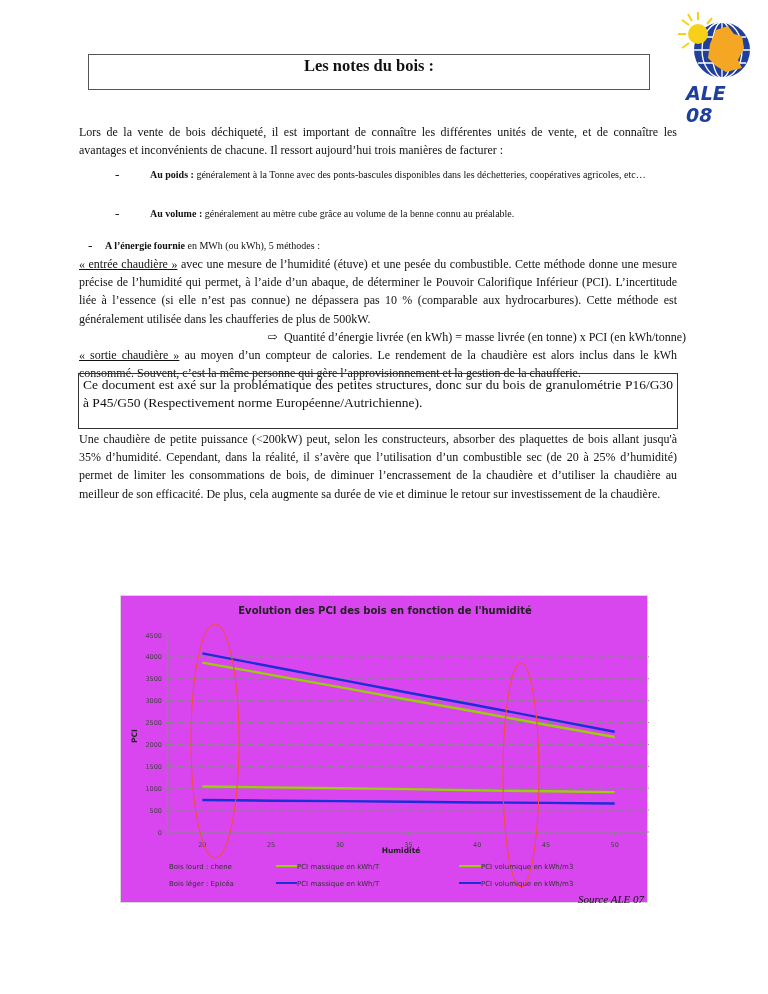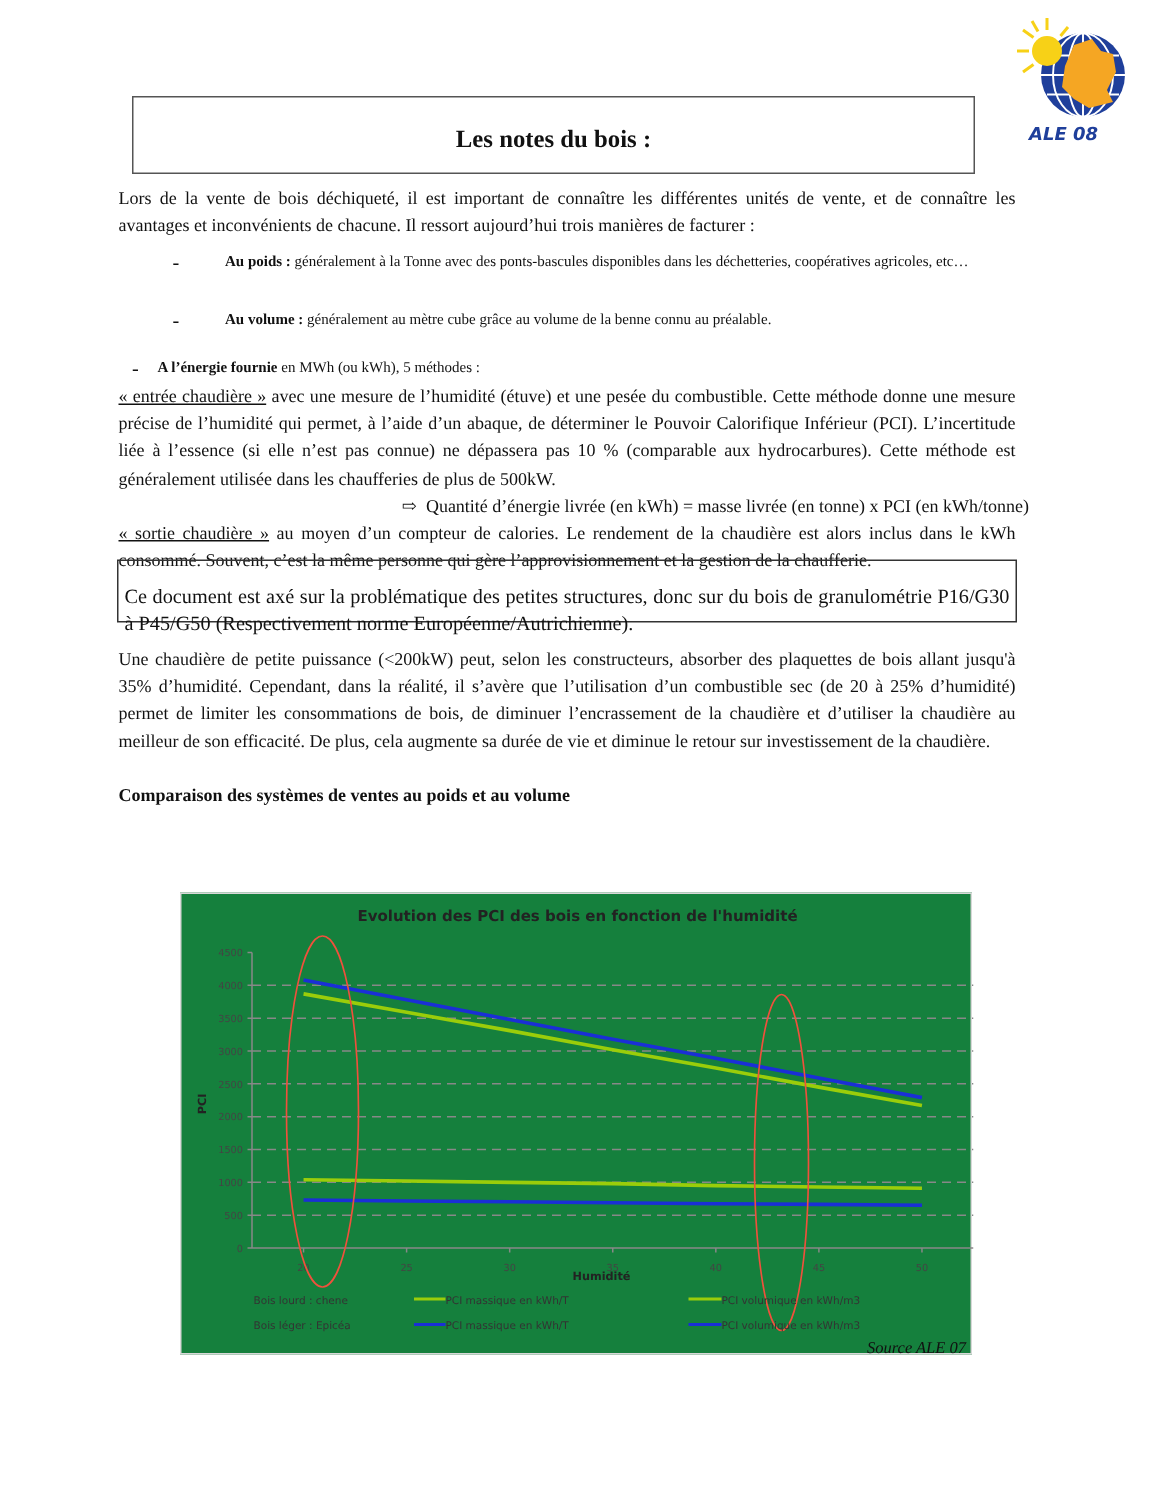--- a/index.html
+++ b/index.html
@@ -1,25 +1,25 @@
 <!DOCTYPE html>
 <html><head>
 <meta charset="utf-8">
 <style>
   html,body{margin:0;padding:0;background:#fff;}
   body{width:768px;height:994px;position:relative;overflow:hidden;font-family:"Liberation Serif","DejaVu Serif",serif;color:#111;}
   .logo{position:absolute;left:676px;top:10px;width:82px;height:92px;}
-  .title-box{position:absolute;left:88px;top:64px;width:562px;height:52px;border:1px solid #555;text-align:center;font-weight:bold;font-size:16.5px;line-height:19px;padding-top:18px;box-sizing:border-box;}
+  .title-box{position:absolute;left:88px;top:54px;width:562px;height:36px;border:1px solid #555;text-align:center;font-weight:bold;font-size:16.5px;line-height:19px;padding-top:1px;box-sizing:border-box;}
   .para{position:absolute;left:79px;width:598px;font-size:12px;line-height:18.2px;text-align:justify;}
   .dash{position:absolute;left:115px;font-size:13.5px;}
   .btxt{position:absolute;left:150px;width:528px;font-size:10px;line-height:18.2px;}
   b{font-weight:bold;}
   .u{text-decoration:underline;}
-  .boxed{position:absolute;left:78px;top:373px;width:600px;height:42px;border:1px solid #333;box-sizing:border-box;padding:15px 4px;font-size:13.5px;line-height:18.2px;text-align:justify;}
-  .chart-frame{position:absolute;left:120px;top:595px;width:528px;height:308px;border:1px solid #d8d8d8;box-sizing:border-box;background:#15803d;}
+  .boxed{position:absolute;left:78px;top:373px;width:600px;height:56px;border:1px solid #333;box-sizing:border-box;padding:2px 4px;font-size:13.5px;line-height:18.2px;text-align:justify;}
+  .chart-frame{position:absolute;left:120px;top:595px;width:528px;height:308px;border:1px solid #d8d8d8;box-sizing:border-box;background:#d946ef;}
   .source{position:absolute;left:578px;top:893px;font-style:italic;font-size:11px;}
   svg text{font-family:"DejaVu Sans","Liberation Sans",sans-serif;}
 </style>
 </head>
 <body>
 
 <div class="logo">
   <svg width="82" height="92" viewBox="0 0 82 92">
     <g stroke="#f7d117" stroke-width="2">
       <line x1="22" y1="2" x2="22" y2="10"></line>
@@ -34,21 +34,21 @@
       <ellipse cx="46" cy="40" rx="10" ry="28"></ellipse>
         <ellipse cx="46" cy="40" rx="20" ry="28"></ellipse>
       <line x1="18" y1="40" x2="74" y2="40"></line>
         <line x1="22" y1="27" x2="70" y2="27"></line>
         <line x1="22" y1="53" x2="70" y2="53"></line>
       <line x1="46" y1="12" x2="46" y2="68"></line>
     </g>
     <path d="M40 20 L52 16 L58 24 L66 26 L68 38 L62 50 L66 58 L50 62 L40 56 L32 48 L34 34 Z" fill="#f5a623"></path>
     <circle cx="22" cy="24" r="10" fill="#f7d117"></circle>
   </svg>
-  <div style="position:absolute;left:10px;top:72px;font-family:'DejaVu Sans',sans-serif;font-style:italic;font-weight:bold;font-size:12px;color:#1f3f9b;">ALE 08</div>
+  <div style="position:absolute;left:10px;top:72px;font-family:'DejaVu Sans',sans-serif;font-style:italic;font-weight:bold;font-size:19px;color:#1f3f9b;">ALE 08</div>
 </div>
 
 <div class="title-box">
   <div>Les notes du bois :</div>
 </div>
 
 <div class="para" style="top:123px;">Lors de la vente de bois déchiqueté, il est important de connaître les différentes unités de vente, et de connaître les avantages et inconvénients de chacune. Il ressort aujourd’hui trois manières de facturer :</div>
 
 <div class="dash" style="top:167px;">-</div>
 <div class="btxt" style="top:166px;">
@@ -72,21 +72,21 @@
 <div class="para" style="top:328px;">
   <span style="visibility:hidden">x</span><br>
   <span class="u">« sortie chaudière »</span><span> au moyen d’un compteur de calories. Le rendement de la chaudière est alors inclus dans le kWh consommé. Souvent, c’est la même personne qui gère l’approvisionnement et la gestion de la chaufferie.</span>
 </div>
 
 <div class="boxed">Ce document est axé sur la problématique des petites structures, donc sur du bois de granulométrie P16/G30 à P45/G50 (Respectivement norme Européenne/Autrichienne).</div>
 
 <div class="para" style="top:430px;">Une chaudière de petite puissance (&lt;200kW) peut, selon les constructeurs, absorber des plaquettes de bois allant jusqu'à 35% d’humidité. Cependant, dans la réalité, il s’avère que l’utilisation d’un combustible sec (de 20 à 25% d’humidité) permet de limiter les consommations de bois, de diminuer l’encrassement de la chaudière et d’utiliser la chaudière au meilleur de son efficacité. De plus, cela augmente sa durée de vie et diminue le retour sur investissement de la chaudière.</div>
 
 <div class="para" style="top:521px;">
-  <b>Comparaison des systèmes de ventes au poids et au volume</b><br>
+  <br>
 </div>
 
 <div class="chart-frame">
   <svg id="chart" width="528" height="308" viewBox="0 0 528 308">
     <text x="264" y="18" text-anchor="middle" font-size="10" font-weight="bold" fill="#222">Evolution des PCI des bois en fonction de l'humidité</text>
     <g id="grid">
         <line x1="47" y1="214.11111111111111" x2="528" y2="214.11111111111111" stroke="#888" stroke-width="1" stroke-dasharray="6,4"></line>
         <line x1="47" y1="192.22222222222223" x2="528" y2="192.22222222222223" stroke="#888" stroke-width="1" stroke-dasharray="6,4"></line>
         <line x1="47" y1="170.33333333333334" x2="528" y2="170.33333333333334" stroke="#888" stroke-width="1" stroke-dasharray="6,4"></line>
         <line x1="47" y1="148.44444444444446" x2="528" y2="148.44444444444446" stroke="#888" stroke-width="1" stroke-dasharray="6,4"></line>

